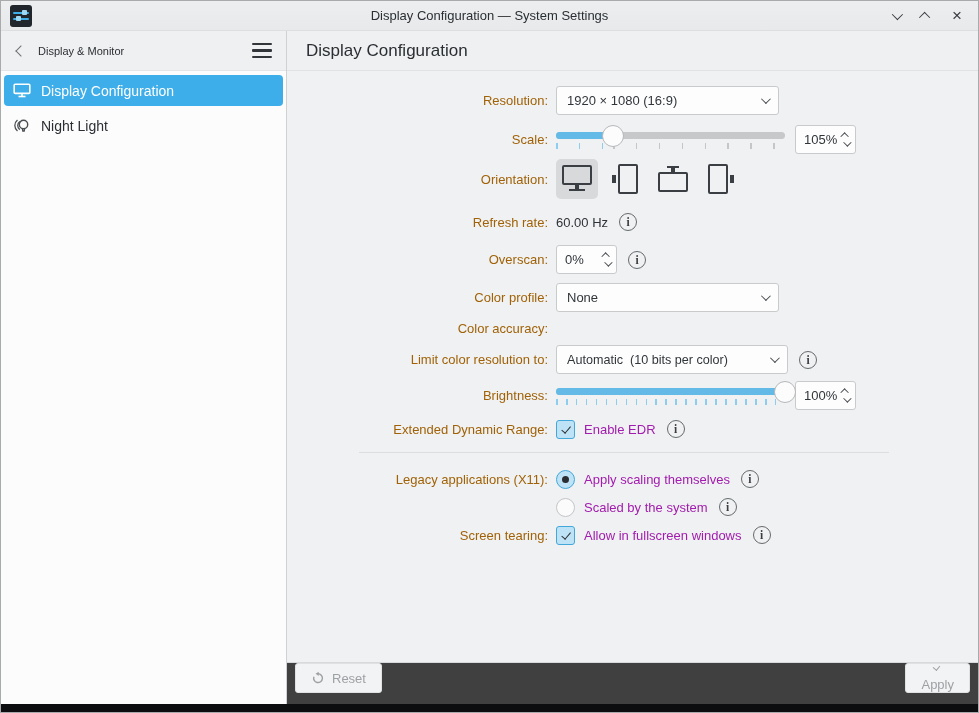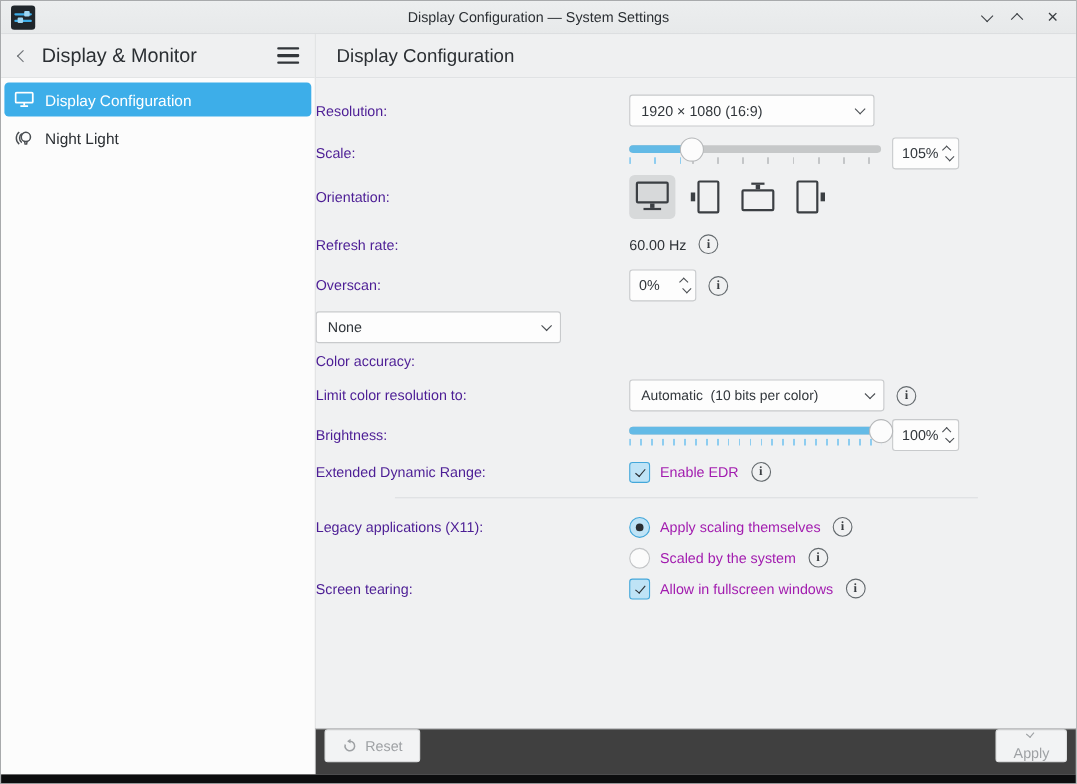--- a/index.html
+++ b/index.html
@@ -19,35 +19,35 @@
   .chev { display:inline-block; width:8px; height:8px; border-right:1.6px solid #3a3e42; border-bottom:1.6px solid #3a3e42; }
   .chev.down { transform:rotate(45deg) translateY(-2px); }
   .chev.up { transform:rotate(-135deg) translateY(-2px); }
   .chev.left { transform:rotate(135deg); }
   .x-glyph { font-size:17px; line-height:1; color:#3a3e42; font-weight:400; }
 
   
   .body-row { flex:1 1 auto; display:flex; min-height:0; }
   .sidebar { width:286px; flex:0 0 286px; display:flex; flex-direction:column; border-right:1px solid #cfd1d3; background:#fcfcfc; }
   .side-header { height:40px; flex:0 0 40px; background:#eff0f1; border-bottom:1px solid #e3e5e6; display:flex; align-items:center; padding:0 14px 0 16px; }
-  .side-header .back-label { font-size:18px; color:#2b2f33; margin-left:13px; }
+  .side-header .back-label { font-size:11px; color:#2b2f33; margin-left:13px; }
   .hamburger { margin-left:auto; width:20px; display:flex; flex-direction:column; gap:4px; cursor:pointer; }
   .hamburger span { height:2.5px; background:#32363a; border-radius:1px; }
   .side-list { flex:1 1 auto; background:#fcfcfc; padding:4px 3px; }
   .side-item { height:31px; display:flex; align-items:center; gap:10px; padding:0 9px; border-radius:4px; font-size:14px; color:#2b2f33; margin-bottom:4px; cursor:pointer; }
   .side-item.selected { background:#3daee9; color:#ffffff; }
 
   
   .main { flex:1 1 auto; display:flex; flex-direction:column; min-width:0; }
   .main-header { height:40px; flex:0 0 40px; background:#eff0f1; border-bottom:1px solid #e0e2e4; display:flex; align-items:center; padding-left:19px; }
   .page-title { font-size:17px; color:#2b2f33; }
   .content { flex:1 1 auto; background:#f0f1f2; padding-top:15px; overflow:hidden; }
 
   .row { display:flex; align-items:center; }
-  .lbl { width:261px; flex:0 0 261px; margin-right:24px; color:#4c1d95; }
+  .lbl { width:261px; flex:0 0 261px; text-align:right; margin-right:8px; color:#a16207; }
 
   .dropdown { width:223px; height:29px; background:#fdfdfd; border:1px solid #c8cacc; border-radius:3px; display:flex; align-items:center; padding:0 10px; cursor:pointer; }
   .dropdown .dd-text { white-space:pre; }
   .dropdown .chev { margin-left:auto; width:7px; height:7px; border-color:#4a4e52; transform:rotate(45deg) translateY(-2px); }
 
   .spinbox { width:61px; height:29px; background:#fdfdfd; border:1px solid #c8cacc; border-radius:3px; display:flex; align-items:center; padding:0 6px 0 8px; }
   .spin-arrows { margin-left:auto; display:flex; flex-direction:column; gap:3px; align-items:center; }
   .spin-arrows .chev { width:6px; height:6px; border-width:1.4px; border-color:#4a4e52; }
 
   .slider { position:relative; width:229px; height:30px; margin-right:10px; }
@@ -215,20 +215,21 @@
             <span>0%</span>
             <span class="spin-arrows">
               <span class="chev up"></span>
               <span class="chev down"></span>
             </span>
           </div>
           <span class="info-icon">i</span>
         </div>
 
         <div class="row" style="margin-bottom:9px;">
+          <span class="lbl">Color profile:</span>
           <div class="dropdown">
             <span class="dd-text">None</span>
             <span class="chev"></span>
           </div>
         </div>
 
         <div class="row" style="margin-bottom:9px;">
           <span class="lbl">Color accuracy:</span>
         </div>
 

